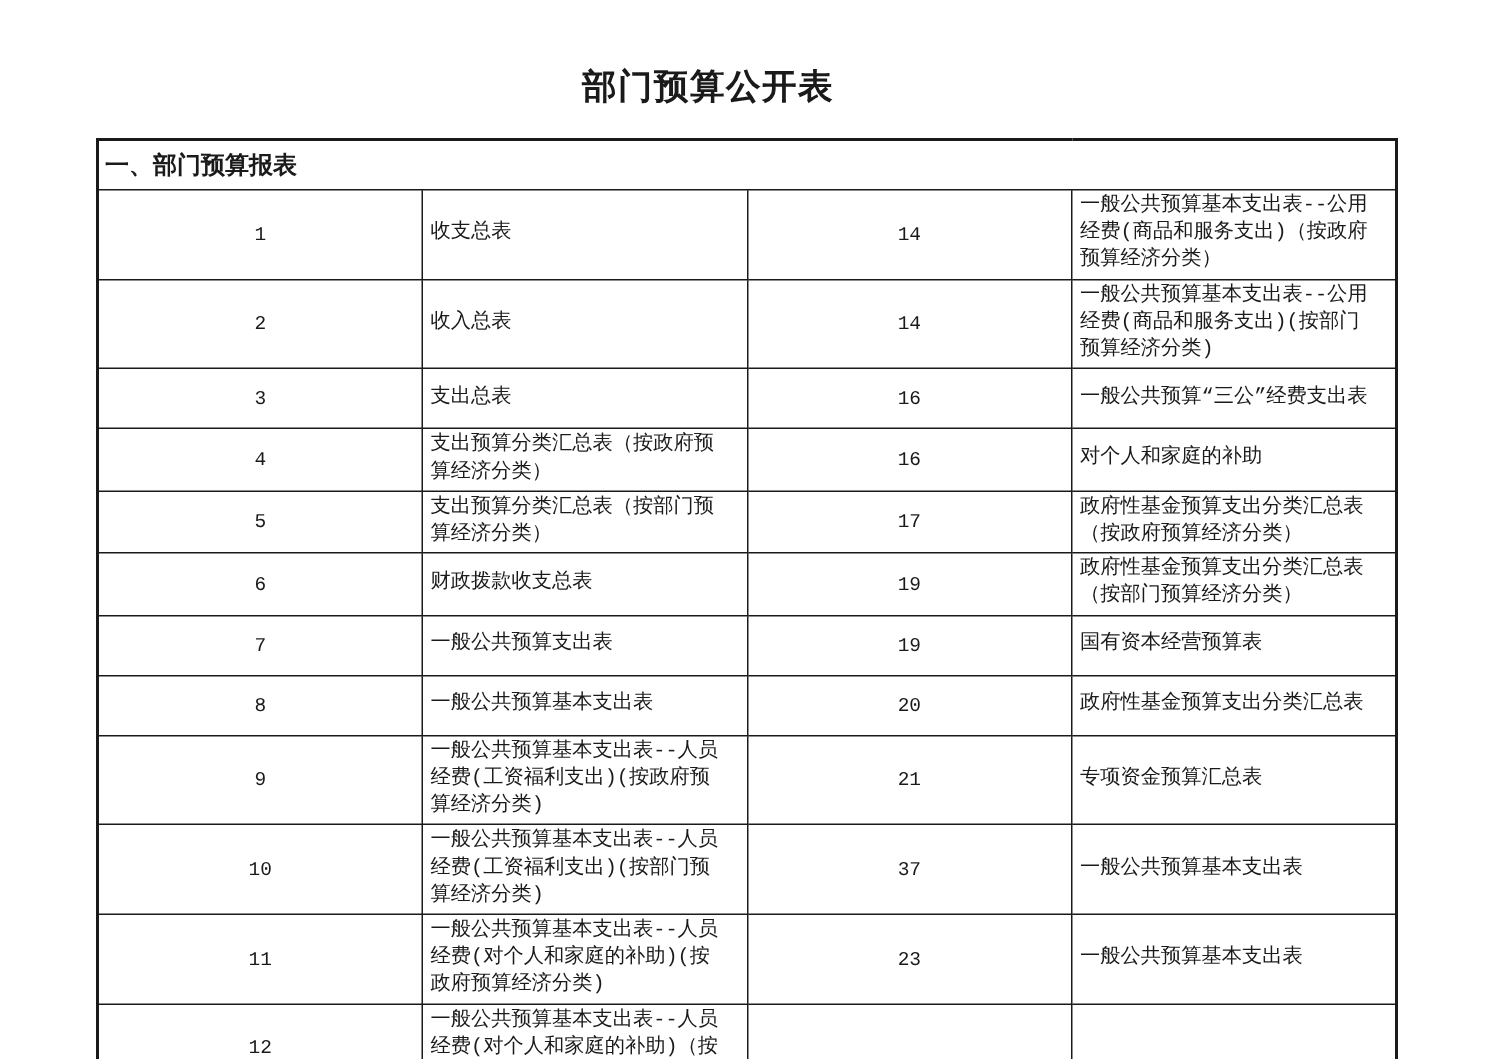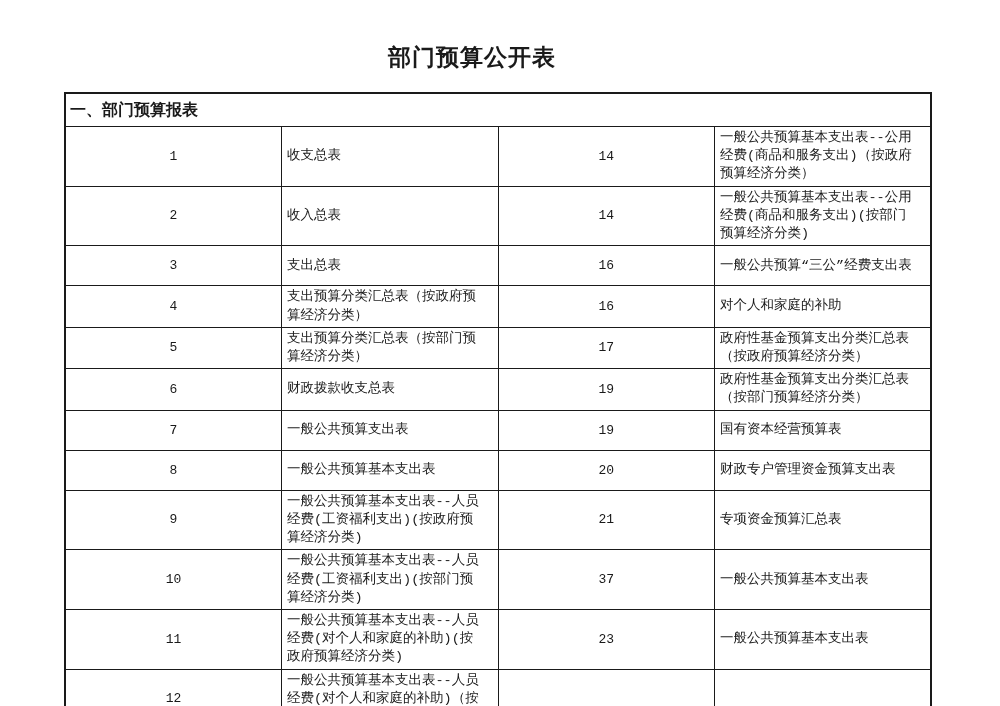--- a/index.html
+++ b/index.html
@@ -121,21 +121,21 @@
       <tr class="data-row">
         <td class="num-cell">7</td>
         <td class="name-cell">一般公共预算支出表</td>
         <td class="num-cell">19</td>
         <td class="name-cell">国有资本经营预算表</td>
       </tr>
       <tr class="data-row">
         <td class="num-cell">8</td>
         <td class="name-cell">一般公共预算基本支出表</td>
         <td class="num-cell">20</td>
-        <td class="name-cell">财政专户管理资金预算支出表</td>
+        <td class="name-cell">政府性基金预算支出分类汇总表</td>
       </tr>
       <tr class="data-row">
         <td class="num-cell">9</td>
         <td class="name-cell">一般公共预算基本支出表--人员经费(工资福利支出)(按政府预算经济分类)</td>
         <td class="num-cell">21</td>
         <td class="name-cell">专项资金预算汇总表</td>
       </tr>
       <tr class="data-row">
         <td class="num-cell">10</td>
         <td class="name-cell">一般公共预算基本支出表--人员经费(工资福利支出)(按部门预算经济分类)</td>

